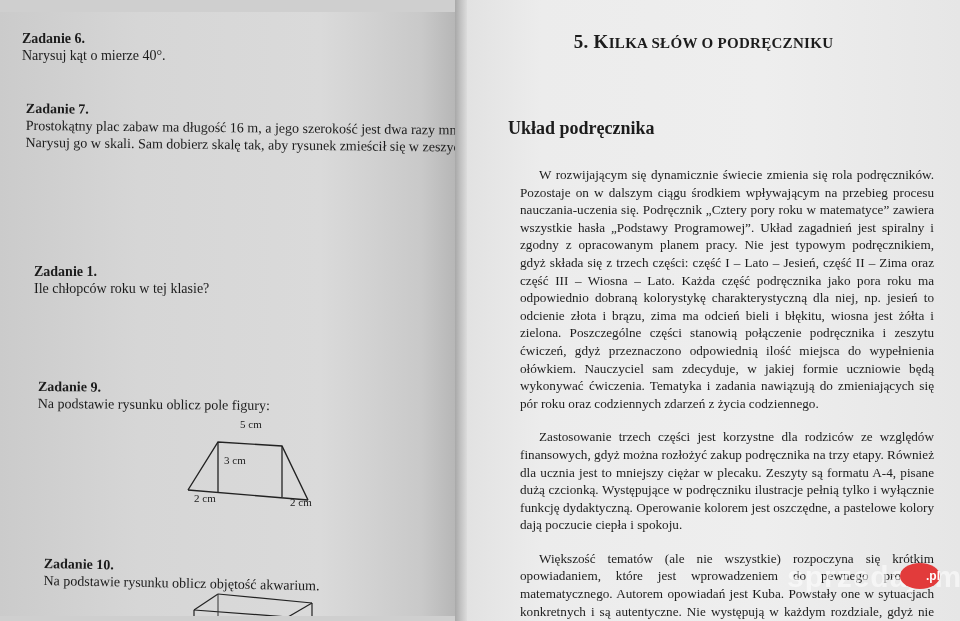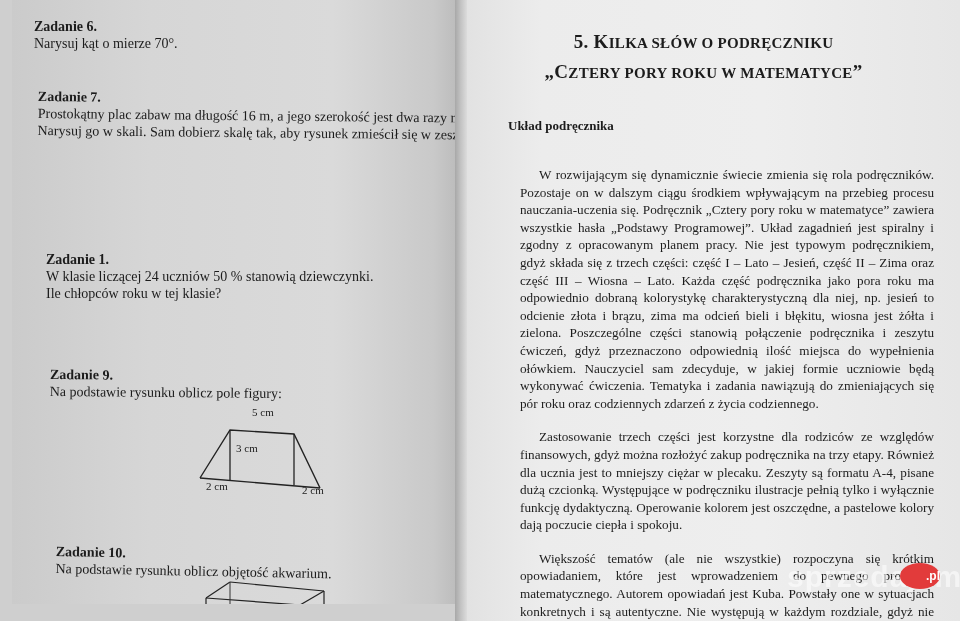--- a/index.html
+++ b/index.html
@@ -3,24 +3,23 @@
 <meta charset="utf-8">
 <style>
   html, body { margin: 0; padding: 0; }
   body {
     width: 960px; height: 621px; overflow: hidden; position: relative;
     background: #cfcfcf;
     font-family: "Liberation Serif", "DejaVu Serif", serif;
     color: #1c1c1c;
   }
   .page-left {
-    position: absolute; left: 0; top: 0; width: 458px; height: 604px;
+    position: absolute; left: 0; top: 12px; width: 458px; height: 604px;
     background: linear-gradient(90deg, #cbcbcb 0%, #d6d6d6 30%, #dadada 70%, #c9c9c9 92%, #b5b5b5 100%);
     overflow: hidden;
-    margin-left: 12px;
   }
   .spine {
     position: absolute; left: 455px; top: 0; width: 14px; height: 621px;
     background: linear-gradient(90deg, #a8a8a8 0%, #c2c2c2 40%, #e4e4e4 100%);
   }
   .page-right {
     position: absolute; left: 467px; top: 0; width: 493px; height: 621px;
     background: linear-gradient(90deg, #e2e2e2 0%, #ececec 15%, #eeeeee 60%, #e6e6e6 100%);
     overflow: hidden;
   }
@@ -36,21 +35,21 @@
   .fig svg text { font-family: "Liberation Serif", "DejaVu Serif", serif; font-size: 11px; fill: #1c1c1c; }
 
   .chapter-title {
     position: absolute; left: 0; width: 493px; text-align: center;
     font-weight: bold; font-size: 19px; letter-spacing: 0.3px; line-height: 26px;
   }
   .chapter-title .sc { font-size: 15px; }
   #ch1 { top: 29px; left: -10px; }
   #ch2 { top: 59px; left: -10px; }
   .section-heading {
-    position: absolute; left: 41px; top: 118px; font-weight: bold; font-size: 13px;
+    position: absolute; left: 41px; top: 118px; font-weight: bold; font-size: 18px;
   }
   .body-text {
     position: absolute; left: 37px; top: 150px; width: 446px;
     font-size: 13.2px; line-height: 17.6px; text-align: justify;
   }
   .body-text p { margin: 16px; text-indent: 19px; }
   .watermark {
     position: absolute; left: 320px; top: 560px; font-family: "Liberation Sans", sans-serif;
     font-size: 30px; font-weight: bold; color: rgba(255,255,255,0.55); letter-spacing: 1px;
     white-space: nowrap;
@@ -60,32 +59,31 @@
     background: #e23b3b; color: #fff; font-family: "Liberation Sans", sans-serif; font-weight: bold;
     font-size: 12px; line-height: 26px; text-align: right;
   }
 </style>
 </head>
 <body>
 
 <div class="page-left">
   <div class="task" id="t6">
     <div class="task-title">Zadanie 6.</div>
-    <div class="task-text">Narysuj kąt o mierze 70°.</div>
+    <div class="task-text">Narysuj kąt o mierze 40°.</div>
   </div>
 
   <div class="task" id="t7">
     <div class="task-title">Zadanie 7.</div>
     <div class="task-text">Prostokątny plac zabaw ma długość 16 m, a jego szerokość jest dwa razy mniejsza.</div>
     <div class="task-text">Narysuj go w skali. Sam dobierz skalę tak, aby rysunek zmieścił się w zeszycie.</div>
   </div>
 
   <div class="task" id="t8">
     <div class="task-title">Zadanie 1.</div>
-    <div class="task-text">W klasie liczącej 24 uczniów 50 % stanowią dziewczynki.</div>
     <div class="task-text">Ile chłopców roku w tej klasie?</div>
   </div>
 
   <div class="task" id="t9">
     <div class="task-title">Zadanie 9.</div>
     <div class="task-text">Na podstawie rysunku oblicz pole figury:</div>
   </div>
 
   <div class="fig" style="left:180px; top:400px;">
     <svg width="160" height="95" viewBox="0 0 160 95">
@@ -119,23 +117,20 @@
   </div>
 </div>
 
 <div class="spine"></div>
 
 <div class="page-right">
   <div class="chapter-title" id="ch1">
     <span>5.</span>
     <span>K</span><span class="sc">ILKA SŁÓW O PODRĘCZNIKU</span>
   </div>
-  <div class="chapter-title" id="ch2">
-    <span>„C</span><span class="sc">ZTERY PORY ROKU W MATEMATYCE</span><span>”</span>
-  </div>
 
   <div class="section-heading">Układ podręcznika</div>
 
   <div class="body-text">
     <p>W rozwijającym się dynamicznie świecie zmienia się rola podręczników. Pozostaje on w dalszym ciągu środkiem wpływającym na przebieg procesu nauczania-uczenia się. Podręcznik „Cztery pory roku w matematyce” zawiera wszystkie hasła „Podstawy Programowej”. Układ zagadnień jest spiralny i zgodny z opracowanym planem pracy. Nie jest typowym podręcznikiem, gdyż składa się z trzech części: część I – Lato – Jesień, część II – Zima oraz część III – Wiosna – Lato. Każda część podręcznika jako pora roku ma odpowiednio dobraną kolorystykę charakterystyczną dla niej, np. jesień to odcienie złota i brązu, zima ma odcień bieli i błękitu, wiosna jest żółta i zielona. Poszczególne części stanowią połączenie podręcznika i zeszytu ćwiczeń, gdyż przeznaczono odpowiednią ilość miejsca do wypełnienia ołówkiem. Nauczyciel sam zdecyduje, w jakiej formie uczniowie będą wykonywać ćwiczenia. Tematyka i zadania nawiązują do zmieniających się pór roku oraz codziennych zdarzeń z życia codziennego.</p>
     <p>Zastosowanie trzech części jest korzystne dla rodziców ze względów finansowych, gdyż można rozłożyć zakup podręcznika na trzy etapy. Również dla ucznia jest to mniejszy ciężar w plecaku. Zeszyty są formatu A-4, pisane dużą czcionką. Występujące w podręczniku ilustracje pełnią tylko i wyłącznie funkcję dydaktyczną. Operowanie kolorem jest oszczędne, a pastelowe kolory dają poczucie ciepła i spokoju.</p>
     <p>Większość tematów (ale nie wszystkie) rozpoczyna się krótkim opowiadaniem, które jest wprowadzeniem do pewnego problemu matematycznego. Autorem opowiadań jest Kuba. Powstały one w sytuacjach konkretnych i są autentyczne. Nie występują w każdym rozdziale, gdyż nie tworzymy historyjek sztucznie. Na początku każdego wątku „tematycznego” Kuba spotyka się z jakąś sytuacją, która naturalnie wprowadza uczniów w problem matematyczny. Zaistniała sytuacja i pytania z nią związane są dla Kuby ważne, chociaż dorosłym mogą wydawać się mało istotne. Opowiadanie jest krótkie, napisane językiem zrozumiałym dla ucznia na tym poziomie edukacyjnym, ale jednocześnie poprawnie pod względem językowym. Przeczytanie tekstu przez każdego ucznia jest elementem edukacji czytelniczo-medialnej. Jest to doskonalenie umiejętności czytania tekstu ze zrozumieniem,</p>
   </div>
 
   <div class="watermark">sprzedajemy</div>

